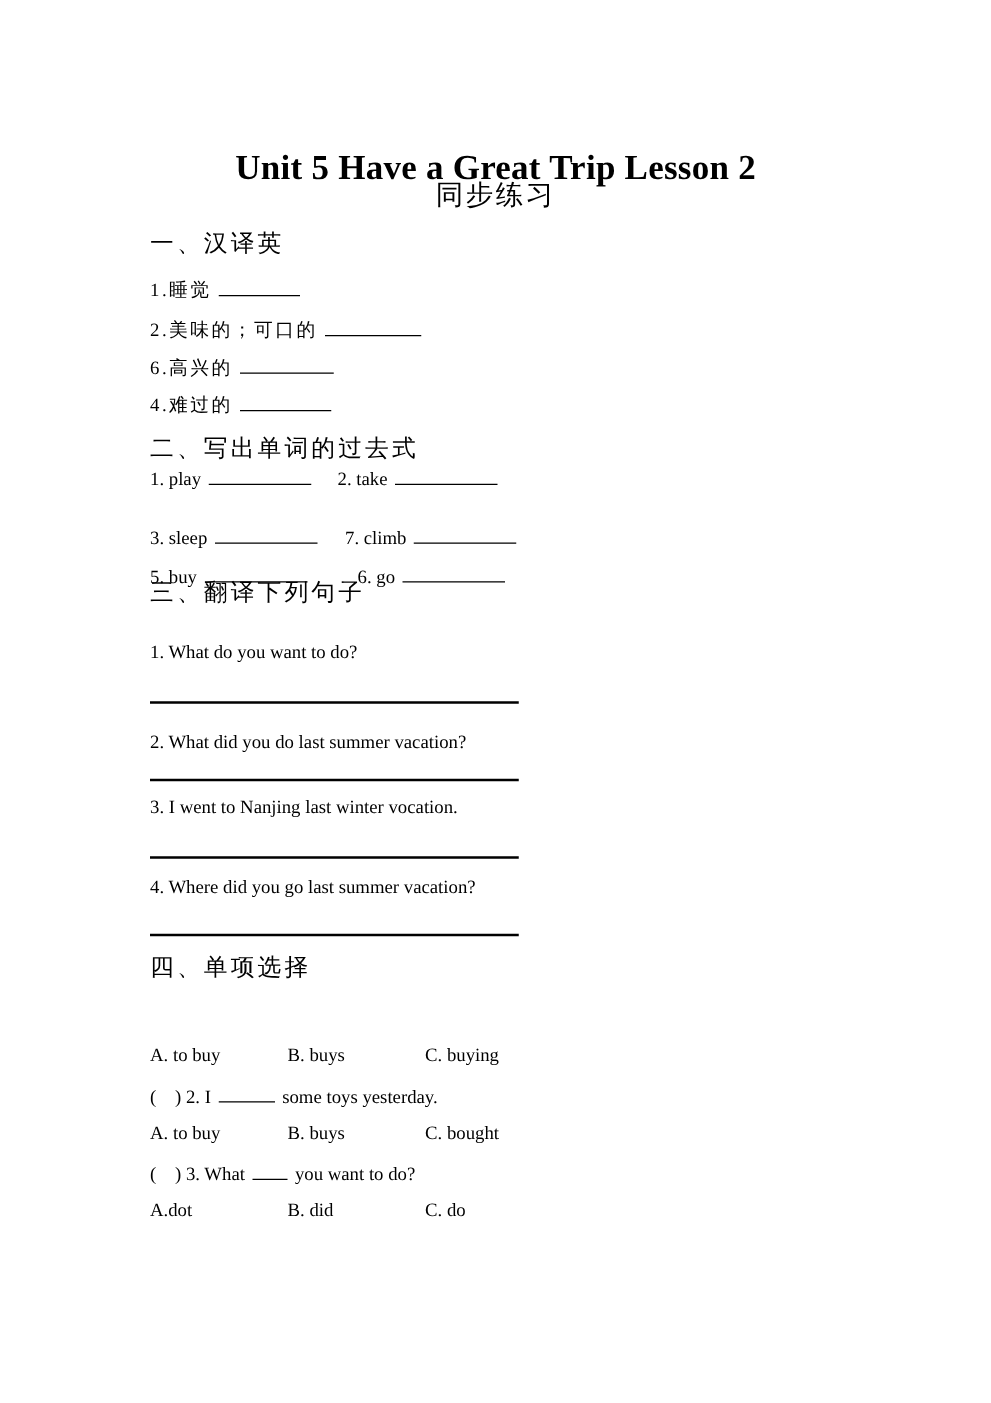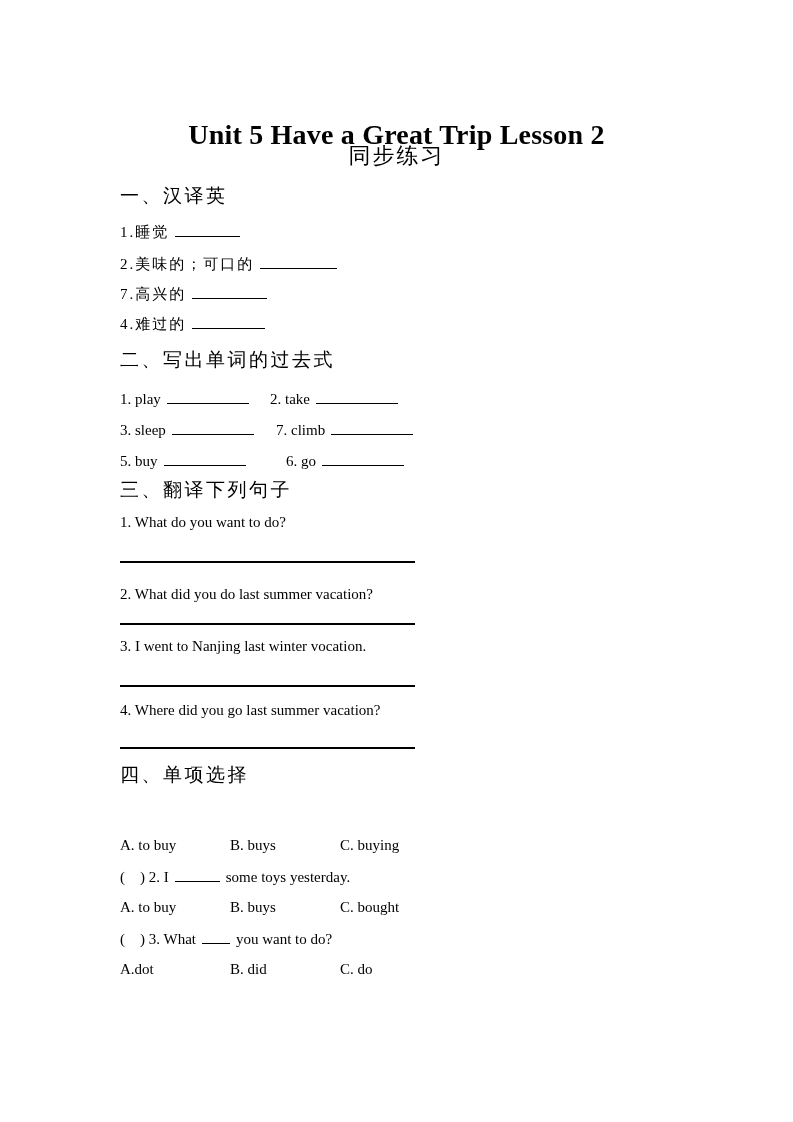--- a/index.html
+++ b/index.html
@@ -46,39 +46,39 @@
 
 <div class="page">
 
   <div class="center title">Unit 5 Have a Great Trip Lesson 2</div>
   <div class="center subtitle">同步练习</div>
 
   <div class="line heading" style="top:184px">一、汉译英</div>
 
   <div class="line" style="top:221px"><span class="zh">1.睡觉</span><span class="blank" style="width:65px"></span></div>
   <div class="line" style="top:253px"><span class="zh">2.美味的；可口的</span><span class="blank" style="width:77px"></span></div>
-  <div class="line" style="top:283px"><span class="zh">7.高兴的</span><span class="blank" style="width:75px"></span></div>
+  <div class="line" style="top:283px"><span class="zh">6.高兴的</span><span class="blank" style="width:75px"></span></div>
   <div class="line" style="top:313px"><span class="zh">4.难过的</span><span class="blank" style="width:73px"></span></div>
 
   <div class="line heading" style="top:348px">二、写出单词的过去式</div>
 
-  <div class="line" style="top:388px; width:420px; height:20px">
+  <div class="line" style="top:372px; width:420px; height:20px">
     <span class="col" style="left:0"><span>1. play</span><span class="blank" style="width:82px"></span></span>
     <span class="col" style="left:150px"><span>2. take</span><span class="blank" style="width:82px"></span></span>
   </div>
   <div class="line" style="top:419px; width:420px; height:20px">
     <span class="col" style="left:0"><span>3. sleep</span><span class="blank" style="width:82px"></span></span>
     <span class="col" style="left:156px"><span>7. climb</span><span class="blank" style="width:82px"></span></span>
   </div>
   <div class="line" style="top:450px; width:420px; height:20px">
     <span class="col" style="left:0"><span>5. buy</span><span class="blank" style="width:82px"></span></span>
     <span class="col" style="left:166px"><span>6. go</span><span class="blank" style="width:82px"></span></span>
   </div>
 
-  <div class="line heading" style="top:478px">三、翻译下列句子</div>
+  <div class="line heading" style="top:463px">三、翻译下列句子</div>
 
   <div class="line" style="top:512px">1. What do you want to do?</div>
   <div class="rule" style="top:561px"></div>
 
   <div class="line" style="top:584px">2. What did you do last summer vacation?</div>
   <div class="rule" style="top:623px"></div>
 
   <div class="line" style="top:636px">3. I went to Nanjing last winter vocation.</div>
   <div class="rule" style="top:685px"></div>
 

